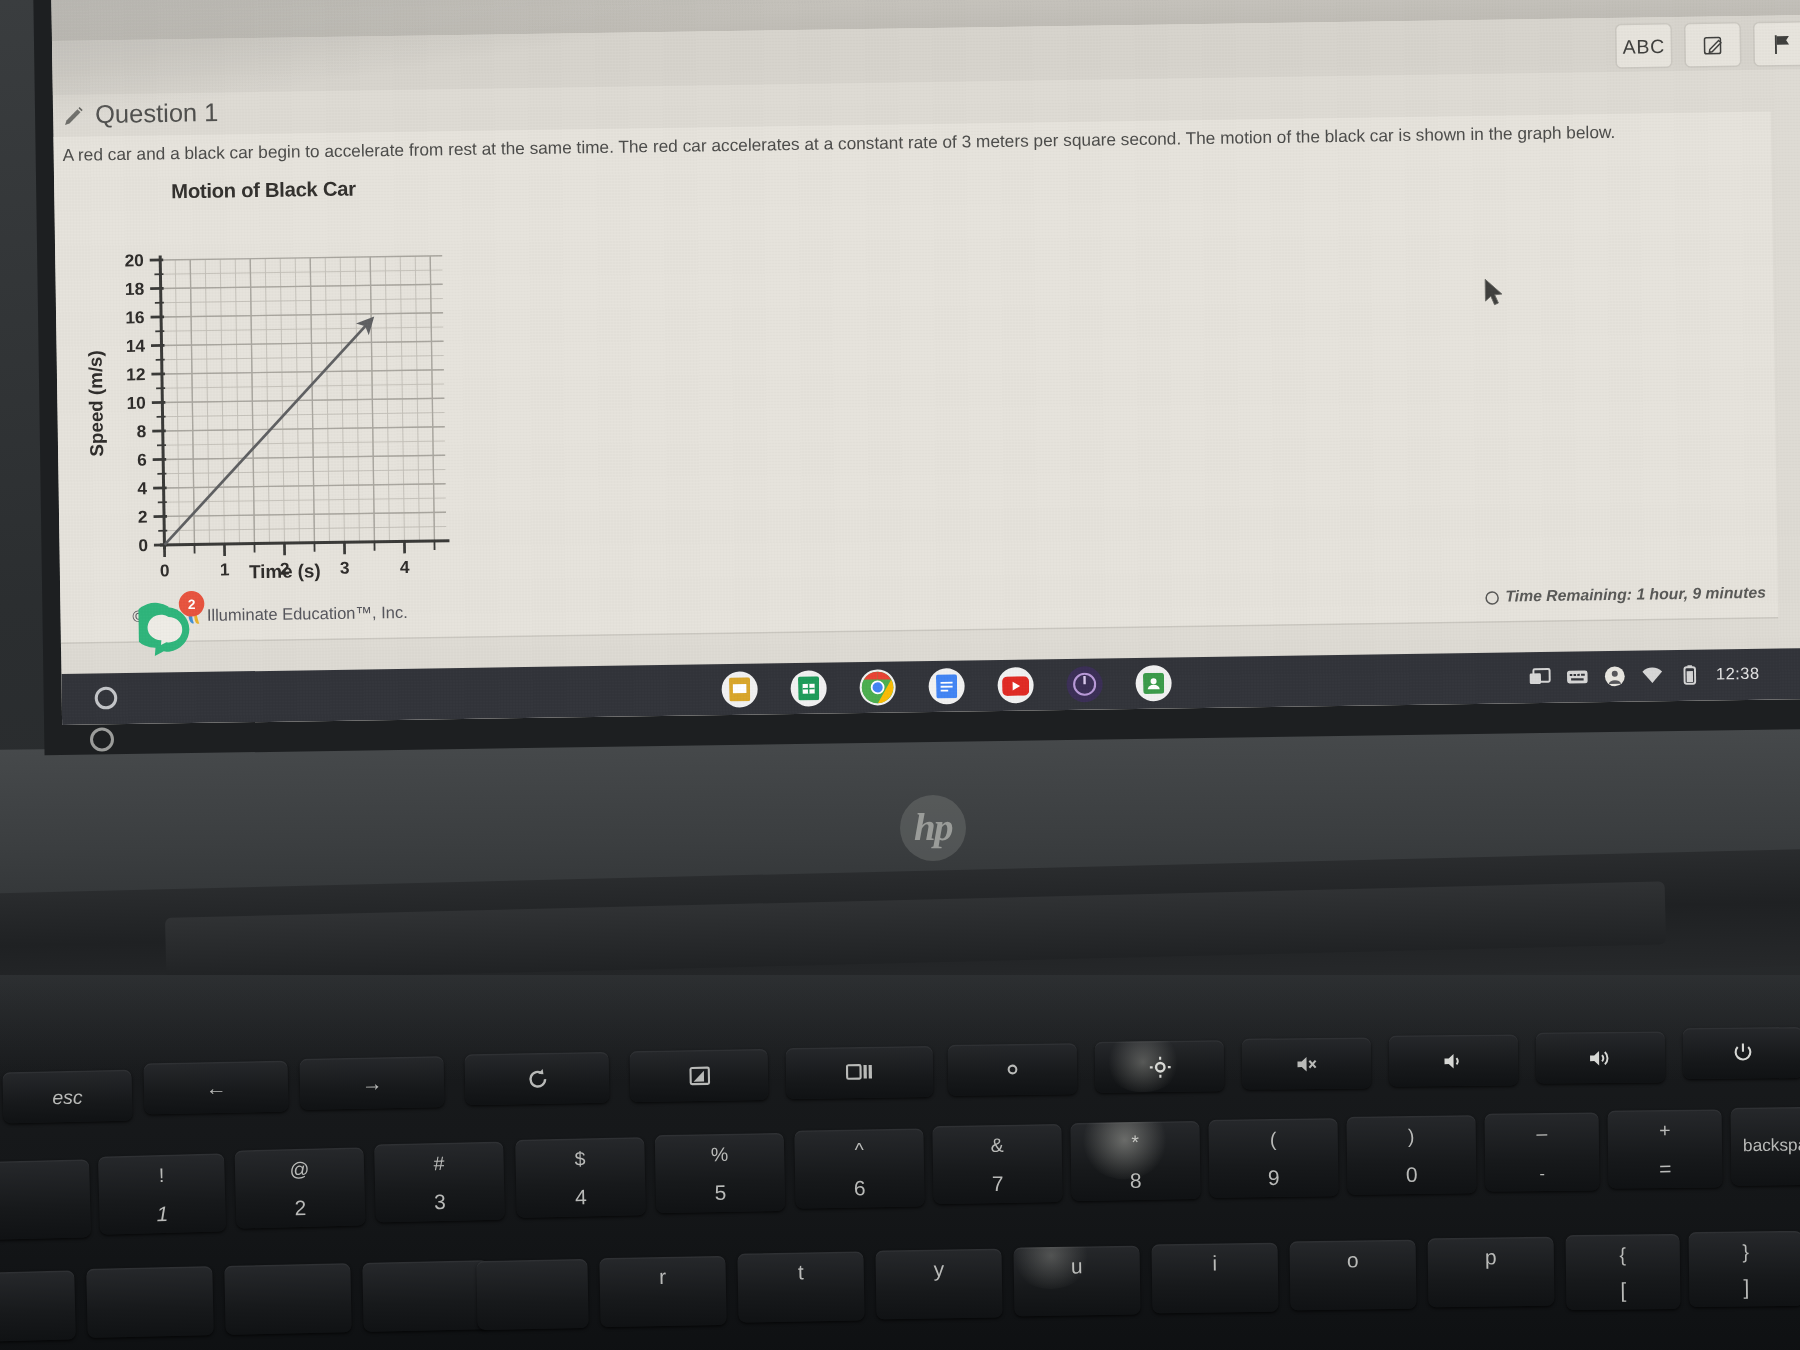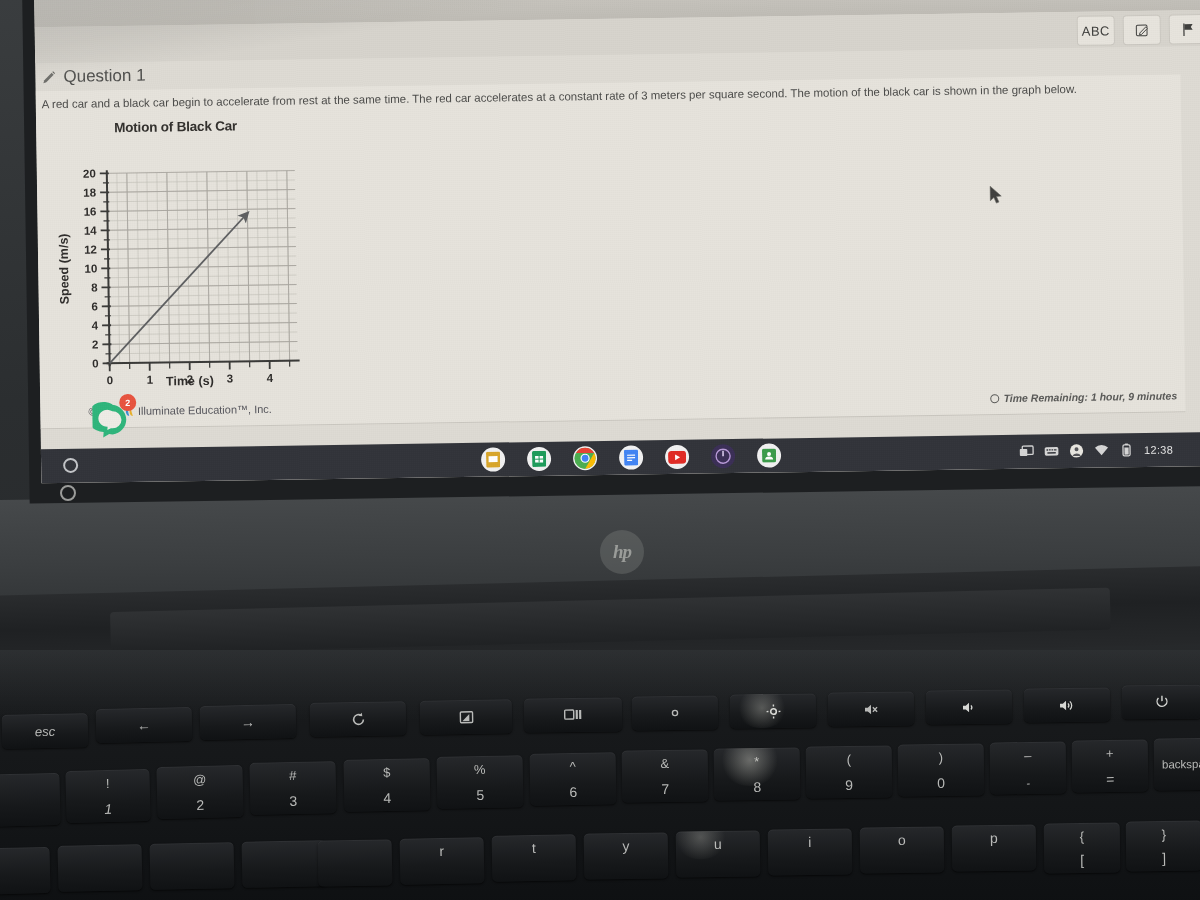--- a/index.html
+++ b/index.html
@@ -151,21 +151,21 @@
   .body-top {
     position: absolute; left: -10px; top: 500px; width: 1230px; height: 120px;
     background: linear-gradient(180deg,#46494b 0%, #3b3e40 55%, #303335 100%);
     transform: rotate(-0.7deg); transform-origin: top left;
   }
   .hp-logo {
     position: absolute; left: 600px; top: 530px; width: 44px; height: 44px;
     border-radius: 50%; background: rgba(140,142,140,.30);
     display: flex; align-items: center; justify-content: center;
     font-family: "Liberation Serif", serif; font-style: italic;
-    font-size: 19px; color: #9a9c99; font-weight: bold;
+    font-size: 26px; color: #9a9c99; font-weight: bold;
     letter-spacing: -1px;
   }
   .hinge {
     position: absolute; left: -20px; top: 596px; width: 1250px; height: 78px;
     background: linear-gradient(180deg,#2a2c2e 0%, #1f2123 45%, #26282a 100%);
     transform: rotate(-1.4deg); transform-origin: top left;
   }
   .hinge-bar {
     position: absolute; left: 110px; top: 612px; width: 1000px; height: 42px;
     background: linear-gradient(180deg,#303234 0%,#202224 100%);

